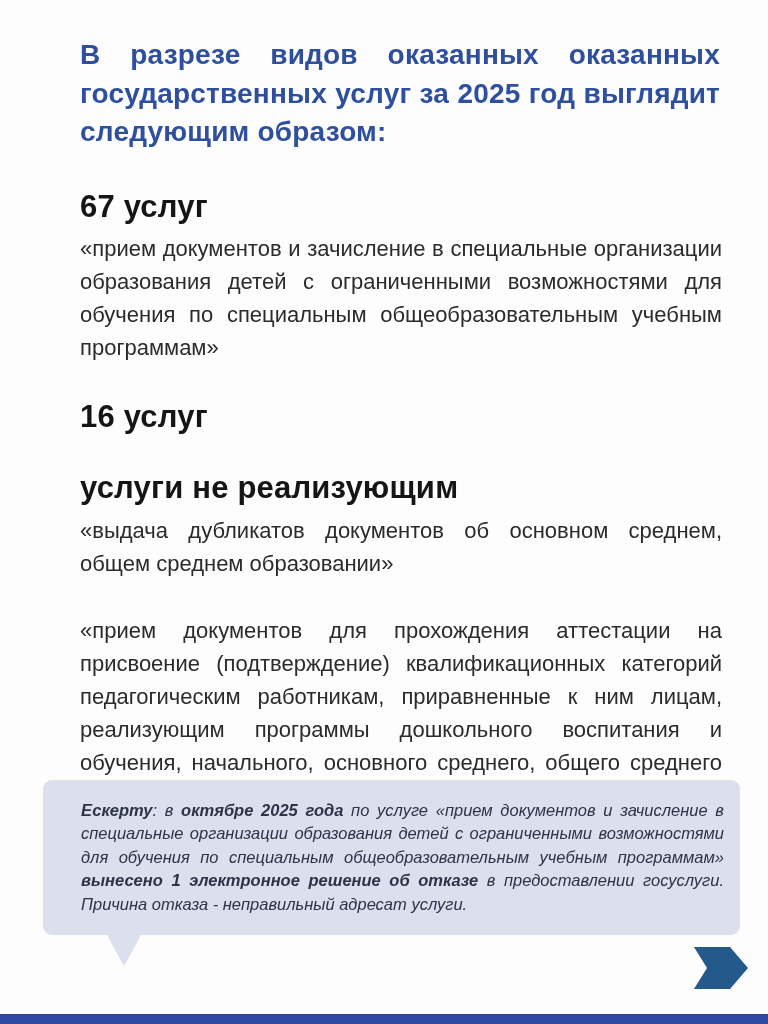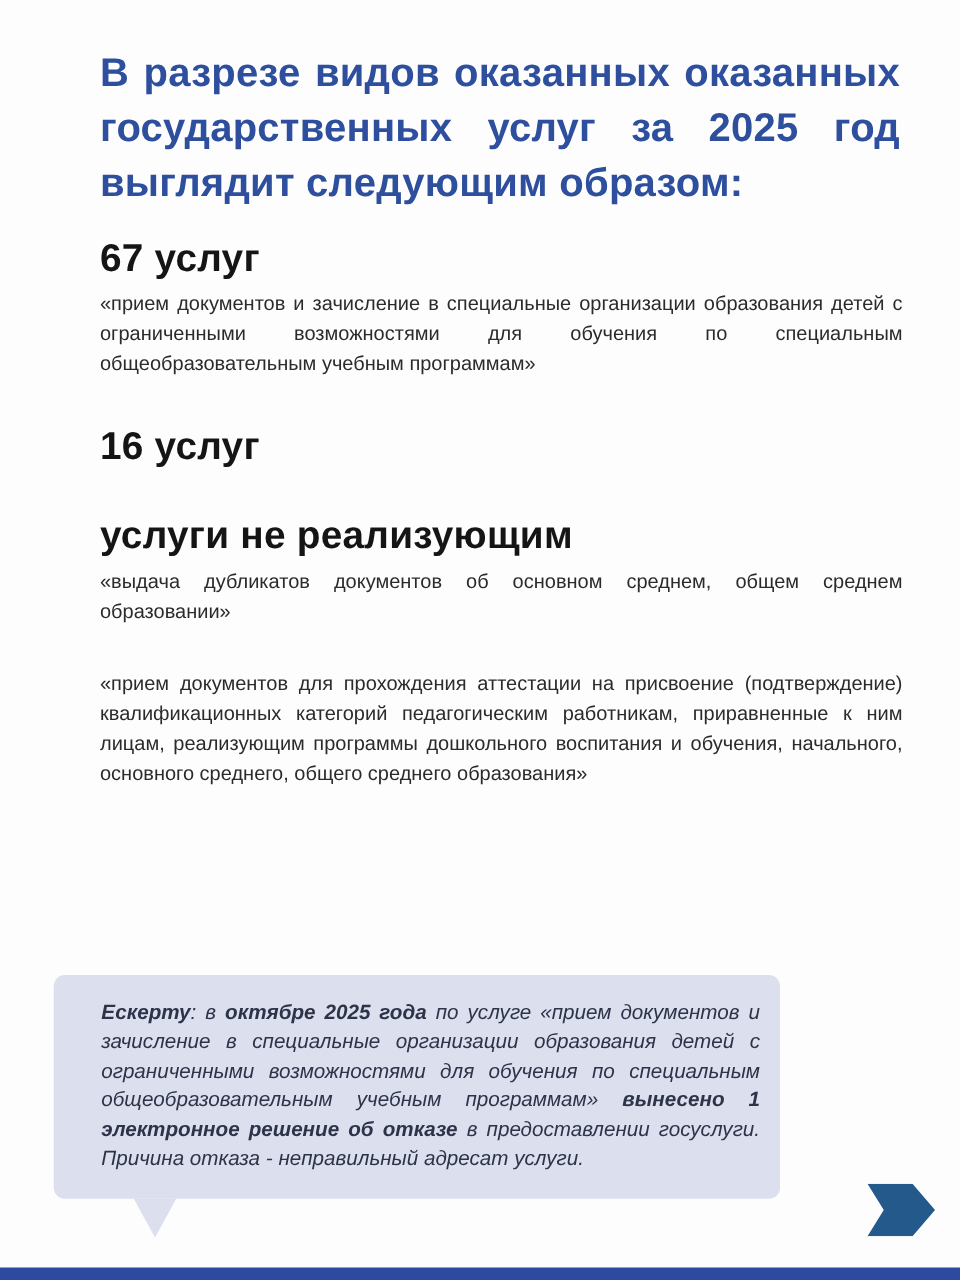--- a/index.html
+++ b/index.html
@@ -18,43 +18,43 @@
     position:relative;
     width:768px;height:1024px;
     background:var(--page-bg);
     overflow:hidden;
     font-family:"Liberation Sans", sans-serif;
     margin:0 auto;
   }
   .title{
     position:absolute;
     left:80px;top:36px;width:640px;
-    font-size:32px;line-height:1.38;font-weight:700;
+    font-size:28px;line-height:1.38;font-weight:700;
     color:var(--title-blue);
     text-align:justify;
     letter-spacing:.2px;
   }
   .sections{
     position:absolute;
     left:80px;top:188px;width:642px;
   }
   .svc{margin-bottom:34px;}
   .svc h2{
     font-size:31px;line-height:1.2;font-weight:700;
     color:var(--heading-text);
     margin-bottom:7px;letter-spacing:.2px;
   }
   .svc p{
-    font-size:16px;line-height:1.5;
+    font-size:22px;line-height:1.5;
     color:var(--body-text);
     text-align:justify;
   }
   .note{
     position:absolute;
-    left:43px;top:780px;width:581px;
+    left:43px;top:780px;width:697px;
     background:var(--note-bg);
     border-radius:9px;
     padding:19px 16px 19px 38px;
   }
   .note-text{
     font-size:16.5px;line-height:1.42;
     font-style:italic;
     color:var(--note-text);
     text-align:justify;
   }

